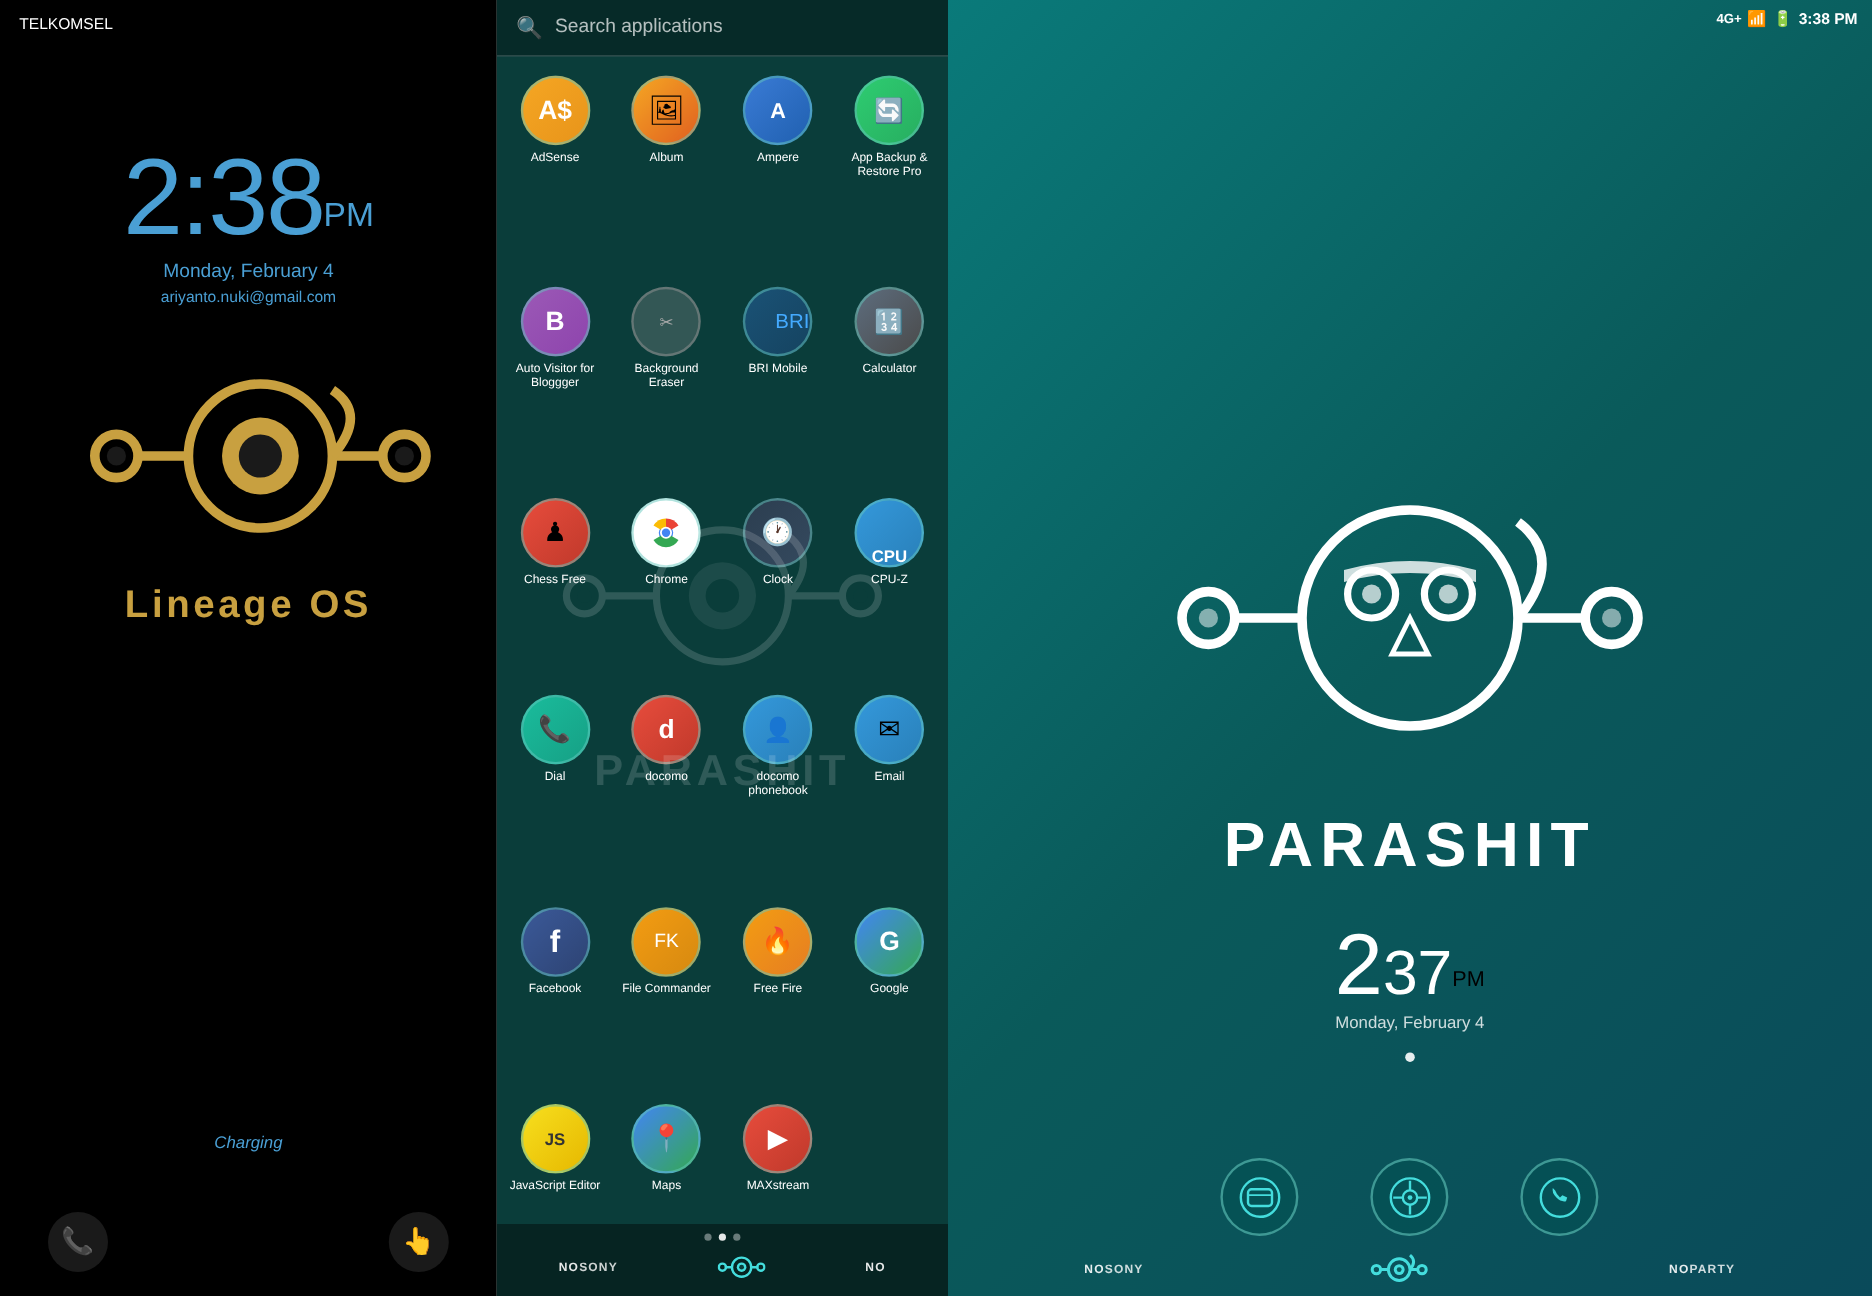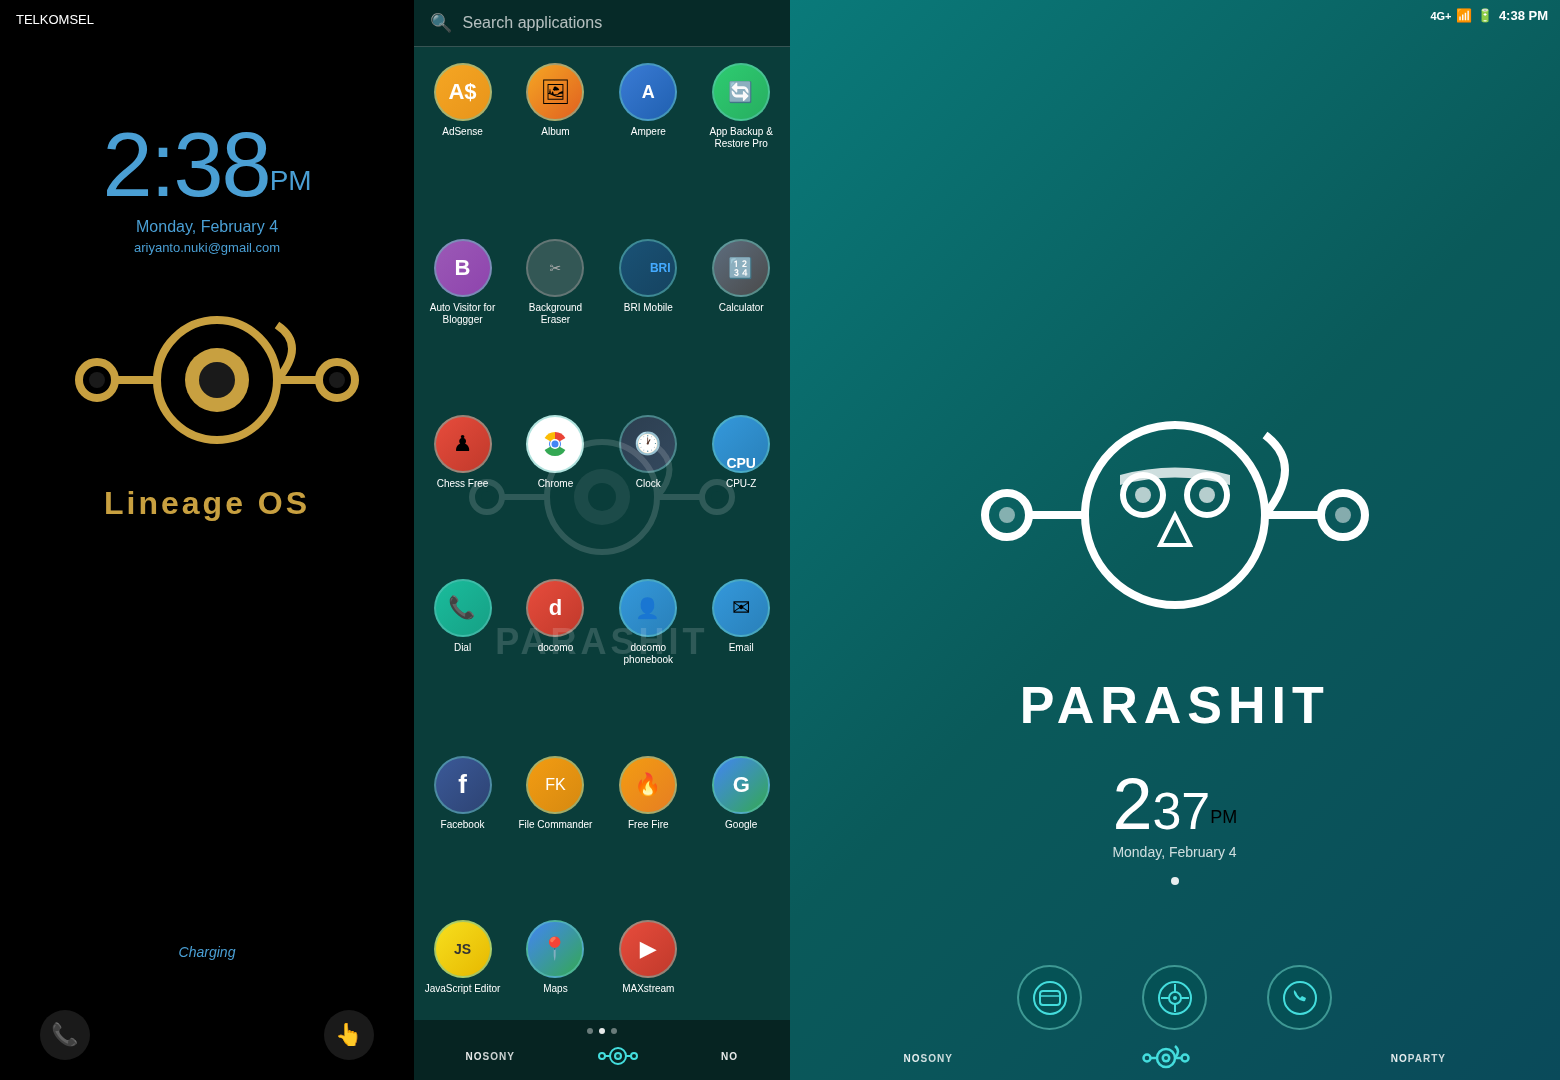--- a/index.html
+++ b/index.html
@@ -293,20 +293,21 @@
       letter-spacing: 6px;
       margin-top: 10px;
     }
 
     
     .right-clock-area {
       position: absolute;
       bottom: 220px;
       left: 50%;
       transform: translateX(-50%);
+      text-align: center;
     }
     .right-time {
       color: #fff;
       font-size: 72px;
       font-weight: 200;
       line-height: 1;
     }
     .right-time-pm {
       font-size: 18px;
       vertical-align: super;
@@ -469,21 +470,21 @@
       <span class="app-label">Auto Visitor for Bloggger</span>
     </div>
     <div class="app-item">
       <div class="app-icon-circle" style="background:rgba(150,150,150,0.3);border-color:rgba(150,150,150,0.5);">
           <span style="font-size:14px;color:#aaa;">✂</span>
         </div>
       <span class="app-label">Background Eraser</span>
     </div>
     <div class="app-item">
       <div class="app-icon-circle icon-brimobile">
-          <span style="font-size:12px;color:#4af;font-weight:bold;padding-left:24px;">BRI</span>
+          <span style="font-size:17px;color:#4af;font-weight:normal;padding-left:24px;">BRI</span>
         </div>
       <span class="app-label">BRI Mobile</span>
     </div>
     <div class="app-item">
       <div class="app-icon-circle icon-calculator">
           <span style="font-size:20px;">🔢</span>
         </div>
       <span class="app-label">Calculator</span>
     </div>
 
@@ -611,21 +612,21 @@
     </div>
   </div>
 </div>
 
 <div class="right-panel">
 
   <div class="status-bar-right">
     <span class="status-4g">4G+</span>
     <span>📶</span>
     <span>🔋</span>
-    <span>4:38 PM</span>
+    <span>3:38 PM</span>
   </div>
 
   <div class="parashit-logo-area">
     <svg width="420" height="260" viewBox="0 0 420 260">
 
       <circle cx="210" cy="110" r="90" stroke="white" stroke-width="8" fill="none"></circle>
 
       <circle cx="178" cy="90" r="20" stroke="white" stroke-width="6" fill="none"></circle>
       <circle cx="242" cy="90" r="20" stroke="white" stroke-width="6" fill="none"></circle>
 

